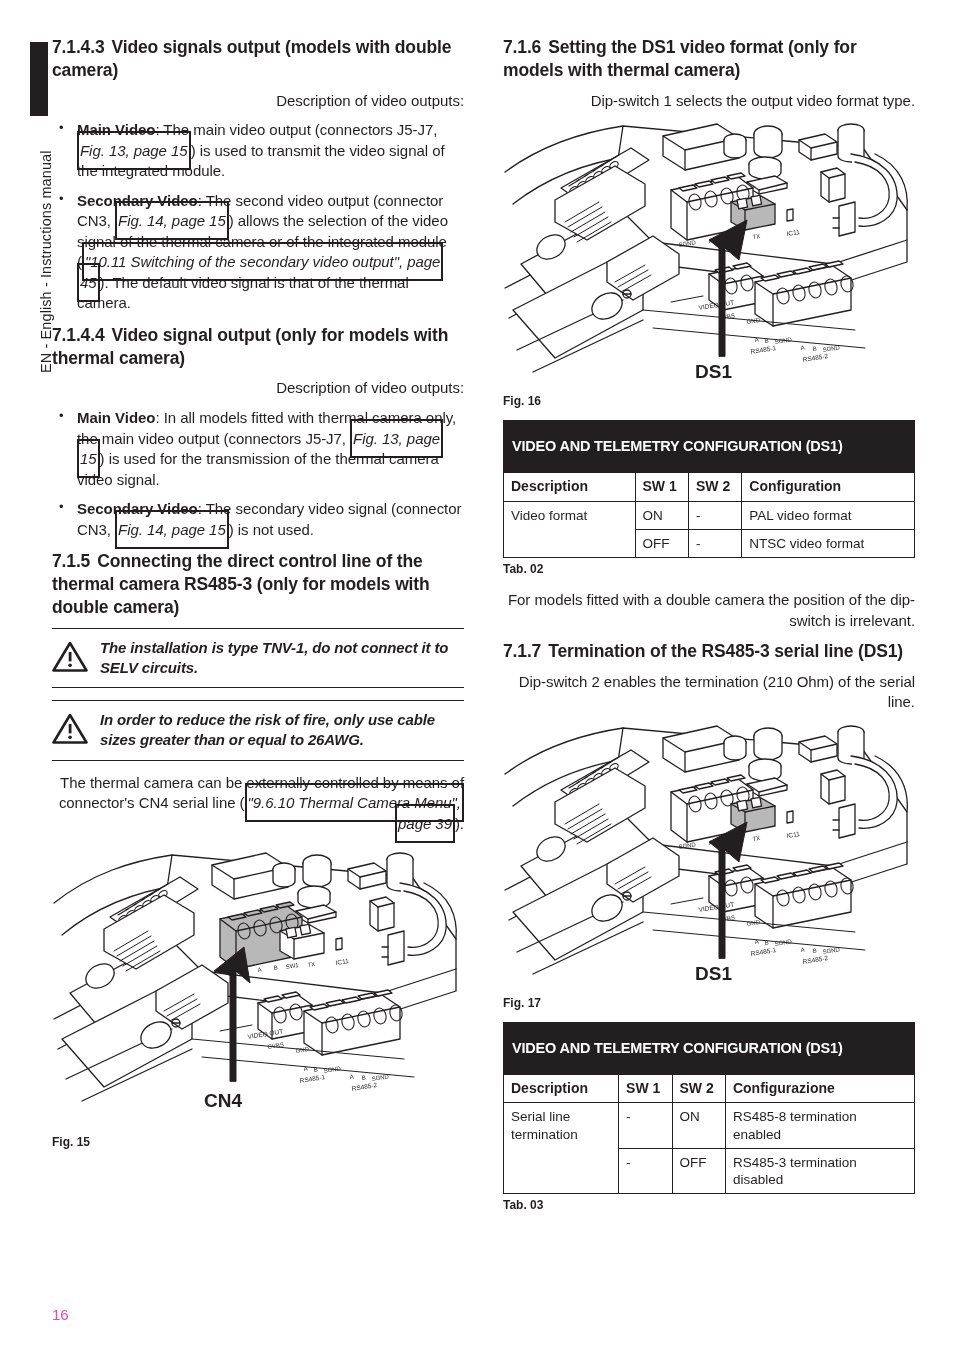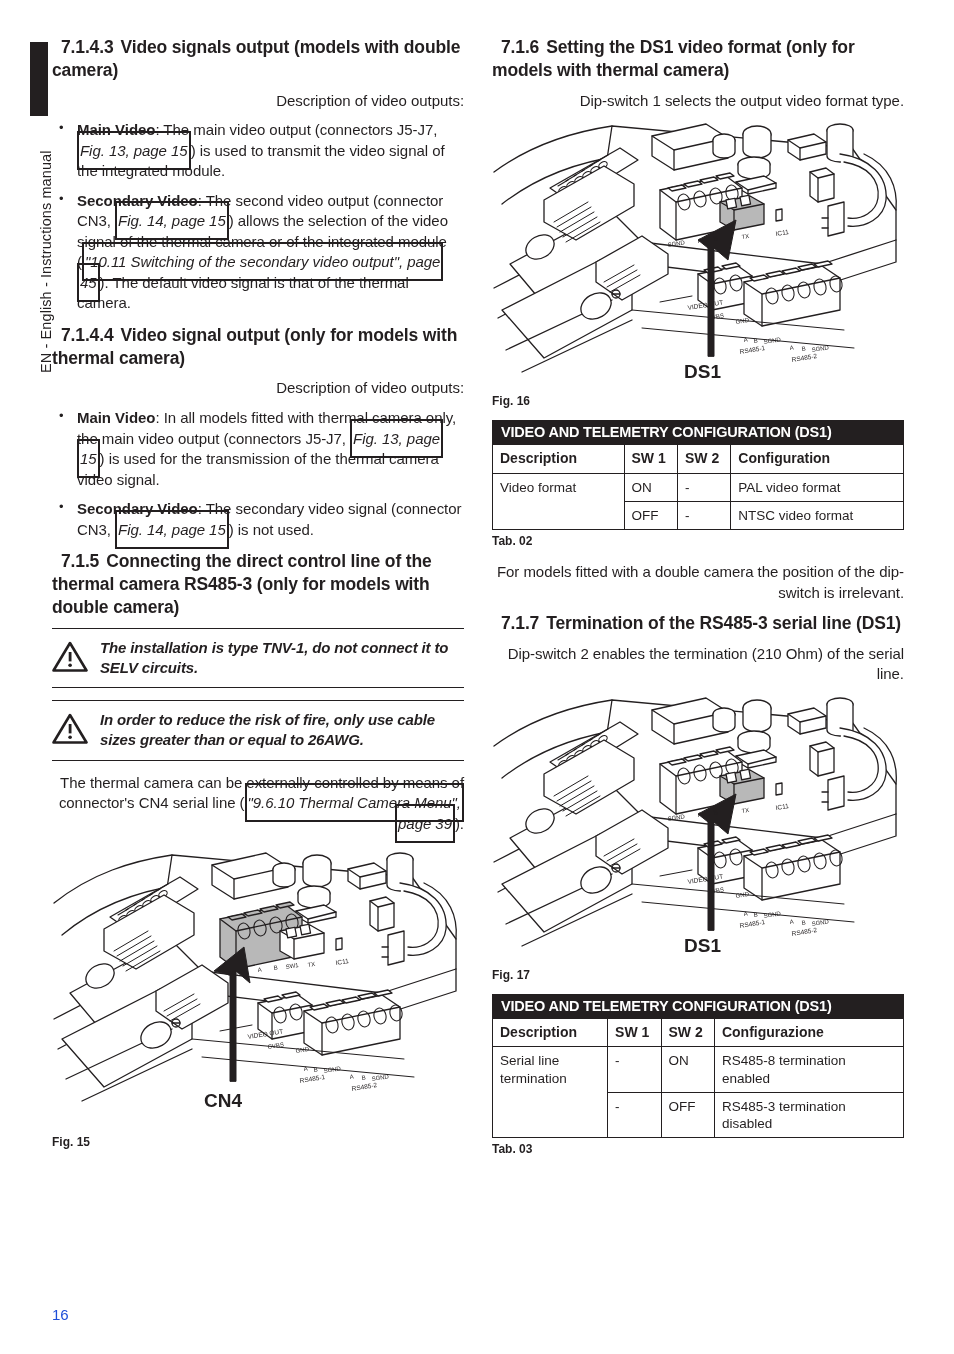--- a/index.html
+++ b/index.html
@@ -23,28 +23,28 @@
     position:absolute; left:-104px; top:215px;
     width:300px; text-align:left;
     transform: rotate(-90deg); transform-origin: 50% 50%;
     font-size:14.5px; letter-spacing:0.1px; color:#231f20;
     white-space:nowrap;
   }
 
   
   .col { position:absolute; top:36px; width:412px; }
   .col-left  { left:52px; }
-  .col-right { left:492px; }
+  .col-right { left:503px; }
 
   h2.sect {
     font-size:17.5px; font-weight:bold; line-height:1.30;
     margin:0 0 9px 0; letter-spacing:-0.15px;
     color:#231f20;
   }
-  h2.sect .num { margin-right:7px;margin-left:9px; }
+  h2.sect .num { margin-right:7px; }
 
   p.body {
     font-size:15px; line-height:1.37; margin:0 0 9px 0;
     color:#231f20; letter-spacing:-0.05px;text-align:right;
   }
 
   ul.bullets { list-style:none; margin:0 0 10px 0; padding:0; }
   ul.bullets > li {
     position:relative; padding-left:25px;
     font-size:15px; line-height:1.37; margin-bottom:9px;
@@ -91,30 +91,30 @@
     font-size:13.5px;
   }
   table.cfg th, table.cfg td {
     border:1.4px solid #231f20;
     padding:5px 7px; vertical-align:top; text-align:left;
     line-height:1.28;
   }
   table.cfg tr.tbl-title th {
     background:#231f20; color:#ffffff;
     font-size:14.5px; font-weight:bold; letter-spacing:-0.2px;
-    padding:2px 8px; border:1.4px solid #231f20;
+    padding:16px 8px; border:1.4px solid #231f20;
   }
   table.cfg tr.hdr th { font-weight:bold; font-size:14px;margin-top:9px; }
   td.ctr { text-align:center; }
   .tab-cap { font-size:12px; font-weight:bold; margin:4px 0 14px 0; }
 
   
   .pageno {
     position:absolute; left:52px; top:1306px;
-    font-size:15px; color:#1d4ed8;
+    font-size:15px; color:#ec4899;
   }
 </style>
 </head>
 <body>
 
 <div class="side-tab">
   <div class="side-tab-bar"></div>
   <div class="side-tab-text">EN - English - Instructions manual</div>
 </div>
 

